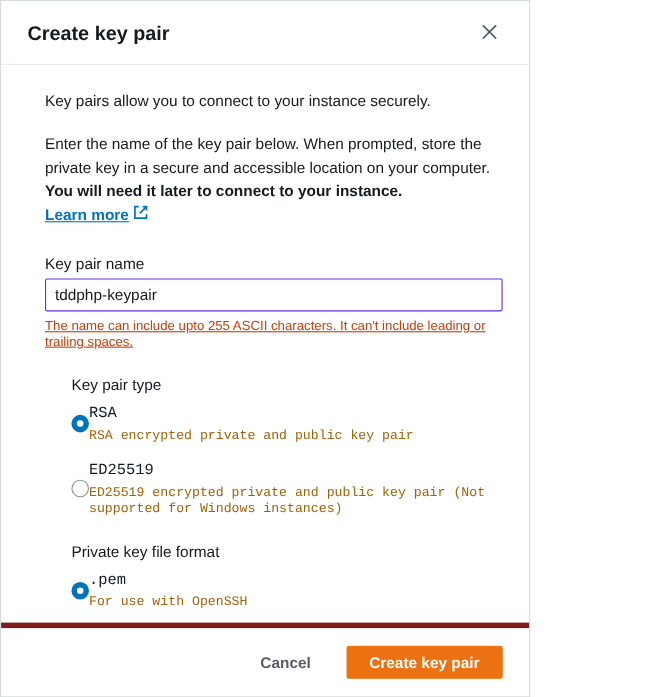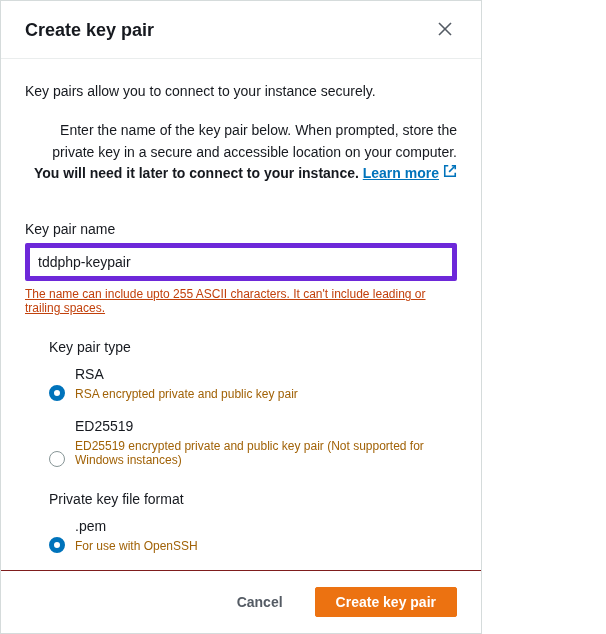--- a/index.html
+++ b/index.html
@@ -38,34 +38,33 @@
       background: none;
       border: none;
       cursor: pointer;
       color: #545b64;
       padding: 4px;
       display: flex;
       align-items: center;
       justify-content: center;
     }
     .modal-body {
-      padding: 22px 24px 20px 24px;
+      padding: 22px 24px 20px 40px;
       flex: 1;
       overflow-y: auto;
     }
     .intro {
       margin-bottom: 18px;
       line-height: 1.5;
       color: #16191f;
     }
     .description {
-      margin-bottom: 36px;
+      margin-bottom: 24px;
       line-height: 1.55;
       color: #16191f;
-      text-align: right;
     }
     .bold {
       font-weight: 700;
     }
     .learn-more {
       color: #0073bb;
       text-decoration: underline;
       display: inline-flex;
       align-items: center;
       gap: 4px;
@@ -76,21 +75,21 @@
     }
     .field-label {
       display: block;
       margin-bottom: 6px;
       color: #16191f;
       font-size: 14px;
     }
     .text-input {
       width: 100%;
       padding: 6px 8px;
-      border: 5px solid #6d28d9;
+      border: 1px solid #6d28d9;
       border-radius: 2px;
       font-size: 14px;
       color: #16191f;
       outline: none;
       font-family: inherit;
     }
     .helper-text {
       margin-top: 6px;
       font-size: 12px;
       color: #c2410c;
@@ -98,23 +97,23 @@
     }
     .section {
       margin-top: 24px;
       margin-left: 24px;
     }
     .radio-group {
       margin-top: 10px;
     }
     .radio-option {
       display: flex;
-      align-items: flex-end;
-      gap: 10px;
+      align-items: center;
       margin-bottom: 16px;
+      font-family: Liberation Mono, monospace;
     }
     .radio-option:last-child {
       margin-bottom: 0;
     }
     .radio-circle {
       width: 16px;
       height: 16px;
       border-radius: 50%;
       border: 1px solid #879596;
       display: flex;
@@ -135,21 +134,21 @@
       font-size: 14px;
       color: #16191f;
       line-height: 1.35;
     }
     .radio-desc {
       font-size: 12px;
       color: #a16207;
       margin-top: 3px;
     }
     .modal-footer {
-      border-top: 1px solid #7f1d1d;
+      border-top: 5px solid #7f1d1d;
       padding: 16px 24px;
       display: flex;
       justify-content: flex-end;
       gap: 12px;
       align-items: center;
     }
     .btn {
       padding: 6px 20px;
       font-size: 14px;
       font-weight: 700;

